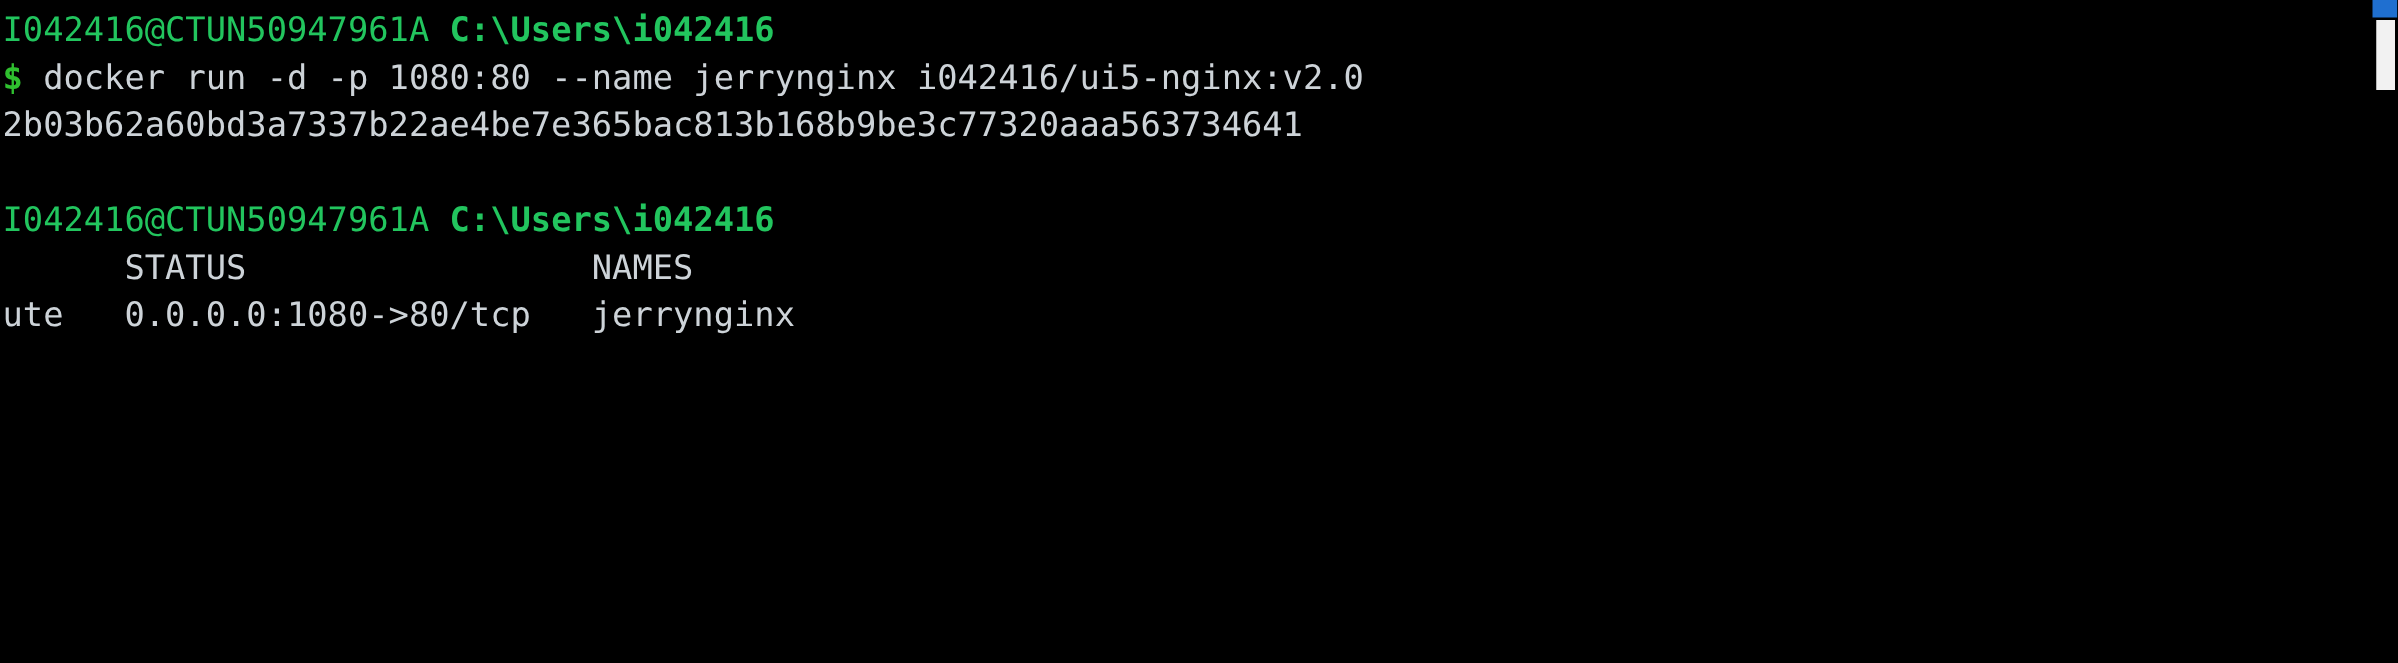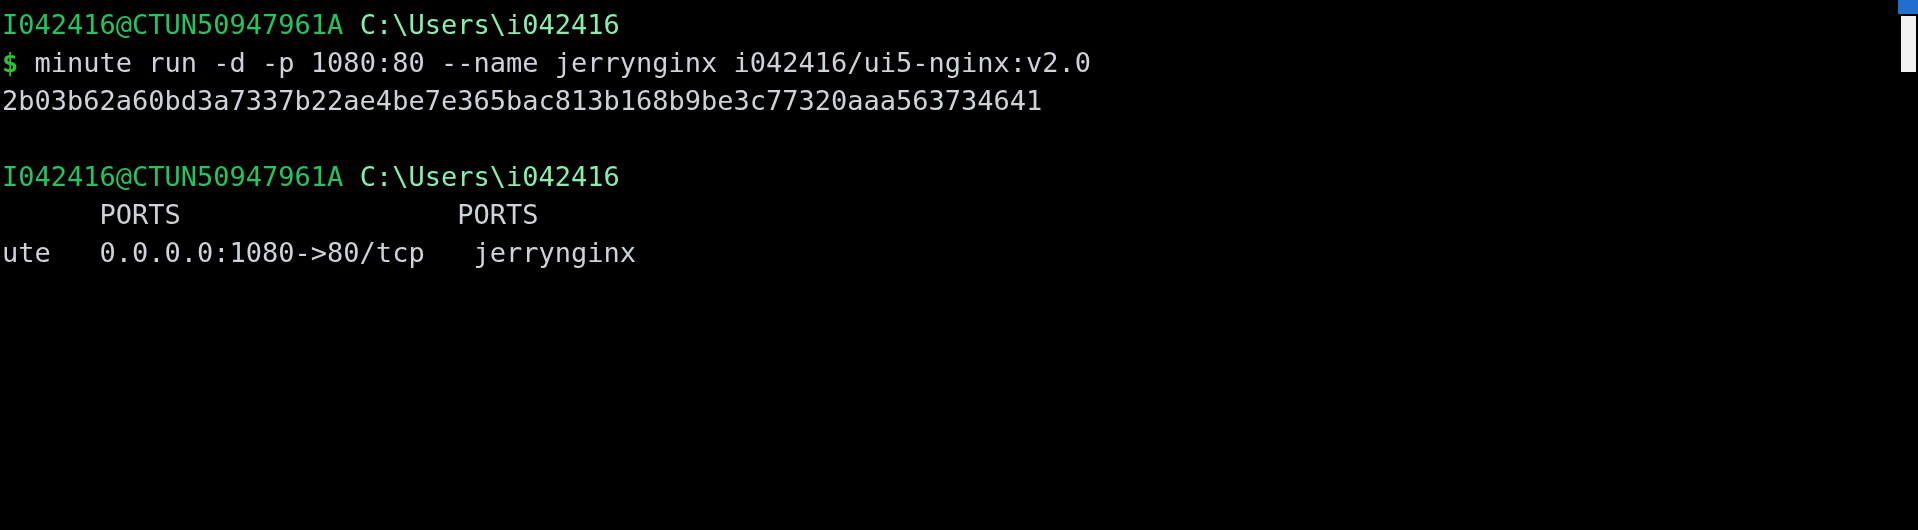--- a/index.html
+++ b/index.html
@@ -27,21 +27,21 @@
     height: 38px;
     line-height: 38px;
     font-size: 27px;
     letter-spacing: 0px;
     white-space: pre;
     color: #cdd3d8;
   }
   .line.blank { color: transparent; }
   .seg { white-space: pre; }
   .user   { color: #22c55e; }
-  .path   { color: #86efac; font-weight: normal; }
+  .path   { color: #22c55e; font-weight: bold; }
   .dollar { color: #2fbf2f; font-weight: bold; }
   .out    { color: #cdd3d8; }
 
   
   #scrollbar-track {
     position: absolute;
     right: 0;
     top: 0;
     width: 20px;
     height: 530px;
@@ -74,31 +74,31 @@
 </style>
 </head>
 <body>
 
 <div id="terminal">
 
   <div id="screen">
 
     <div class="line"><span class="seg user">I042416@CTUN50947961A</span><span class="seg"> </span><span class="seg path">C:\Users\i042416</span></div>
 
-    <div class="line"><span class="seg dollar">$</span><span class="seg out"> minute run -d -p 1080:80 --name jerrynginx i042416/ui5-nginx:v2.0</span></div>
+    <div class="line"><span class="seg dollar">$</span><span class="seg out"> docker run -d -p 1080:80 --name jerrynginx i042416/ui5-nginx:v2.0</span></div>
 
     <div class="line">2b03b62a60bd3a7337b22ae4be7e365bac813b168b9be3c77320aaa563734641</div>
 
     <div class="line blank"> </div>
 
     <div class="line"><span class="seg user">I042416@CTUN50947961A</span><span class="seg"> </span><span class="seg path">C:\Users\i042416</span></div>
 
 
 
-    <div class="line">      PORTS                 PORTS</div>
+    <div class="line">      STATUS                 NAMES</div>
 
 
     <div class="line">ute   0.0.0.0:1080-&gt;80/tcp   jerrynginx</div>
 
   </div>
 
   <div id="scrollbar-track">
     <div id="scrollbar-top-accent"></div>
     <div id="scrollbar-thumb"></div>
   </div>

